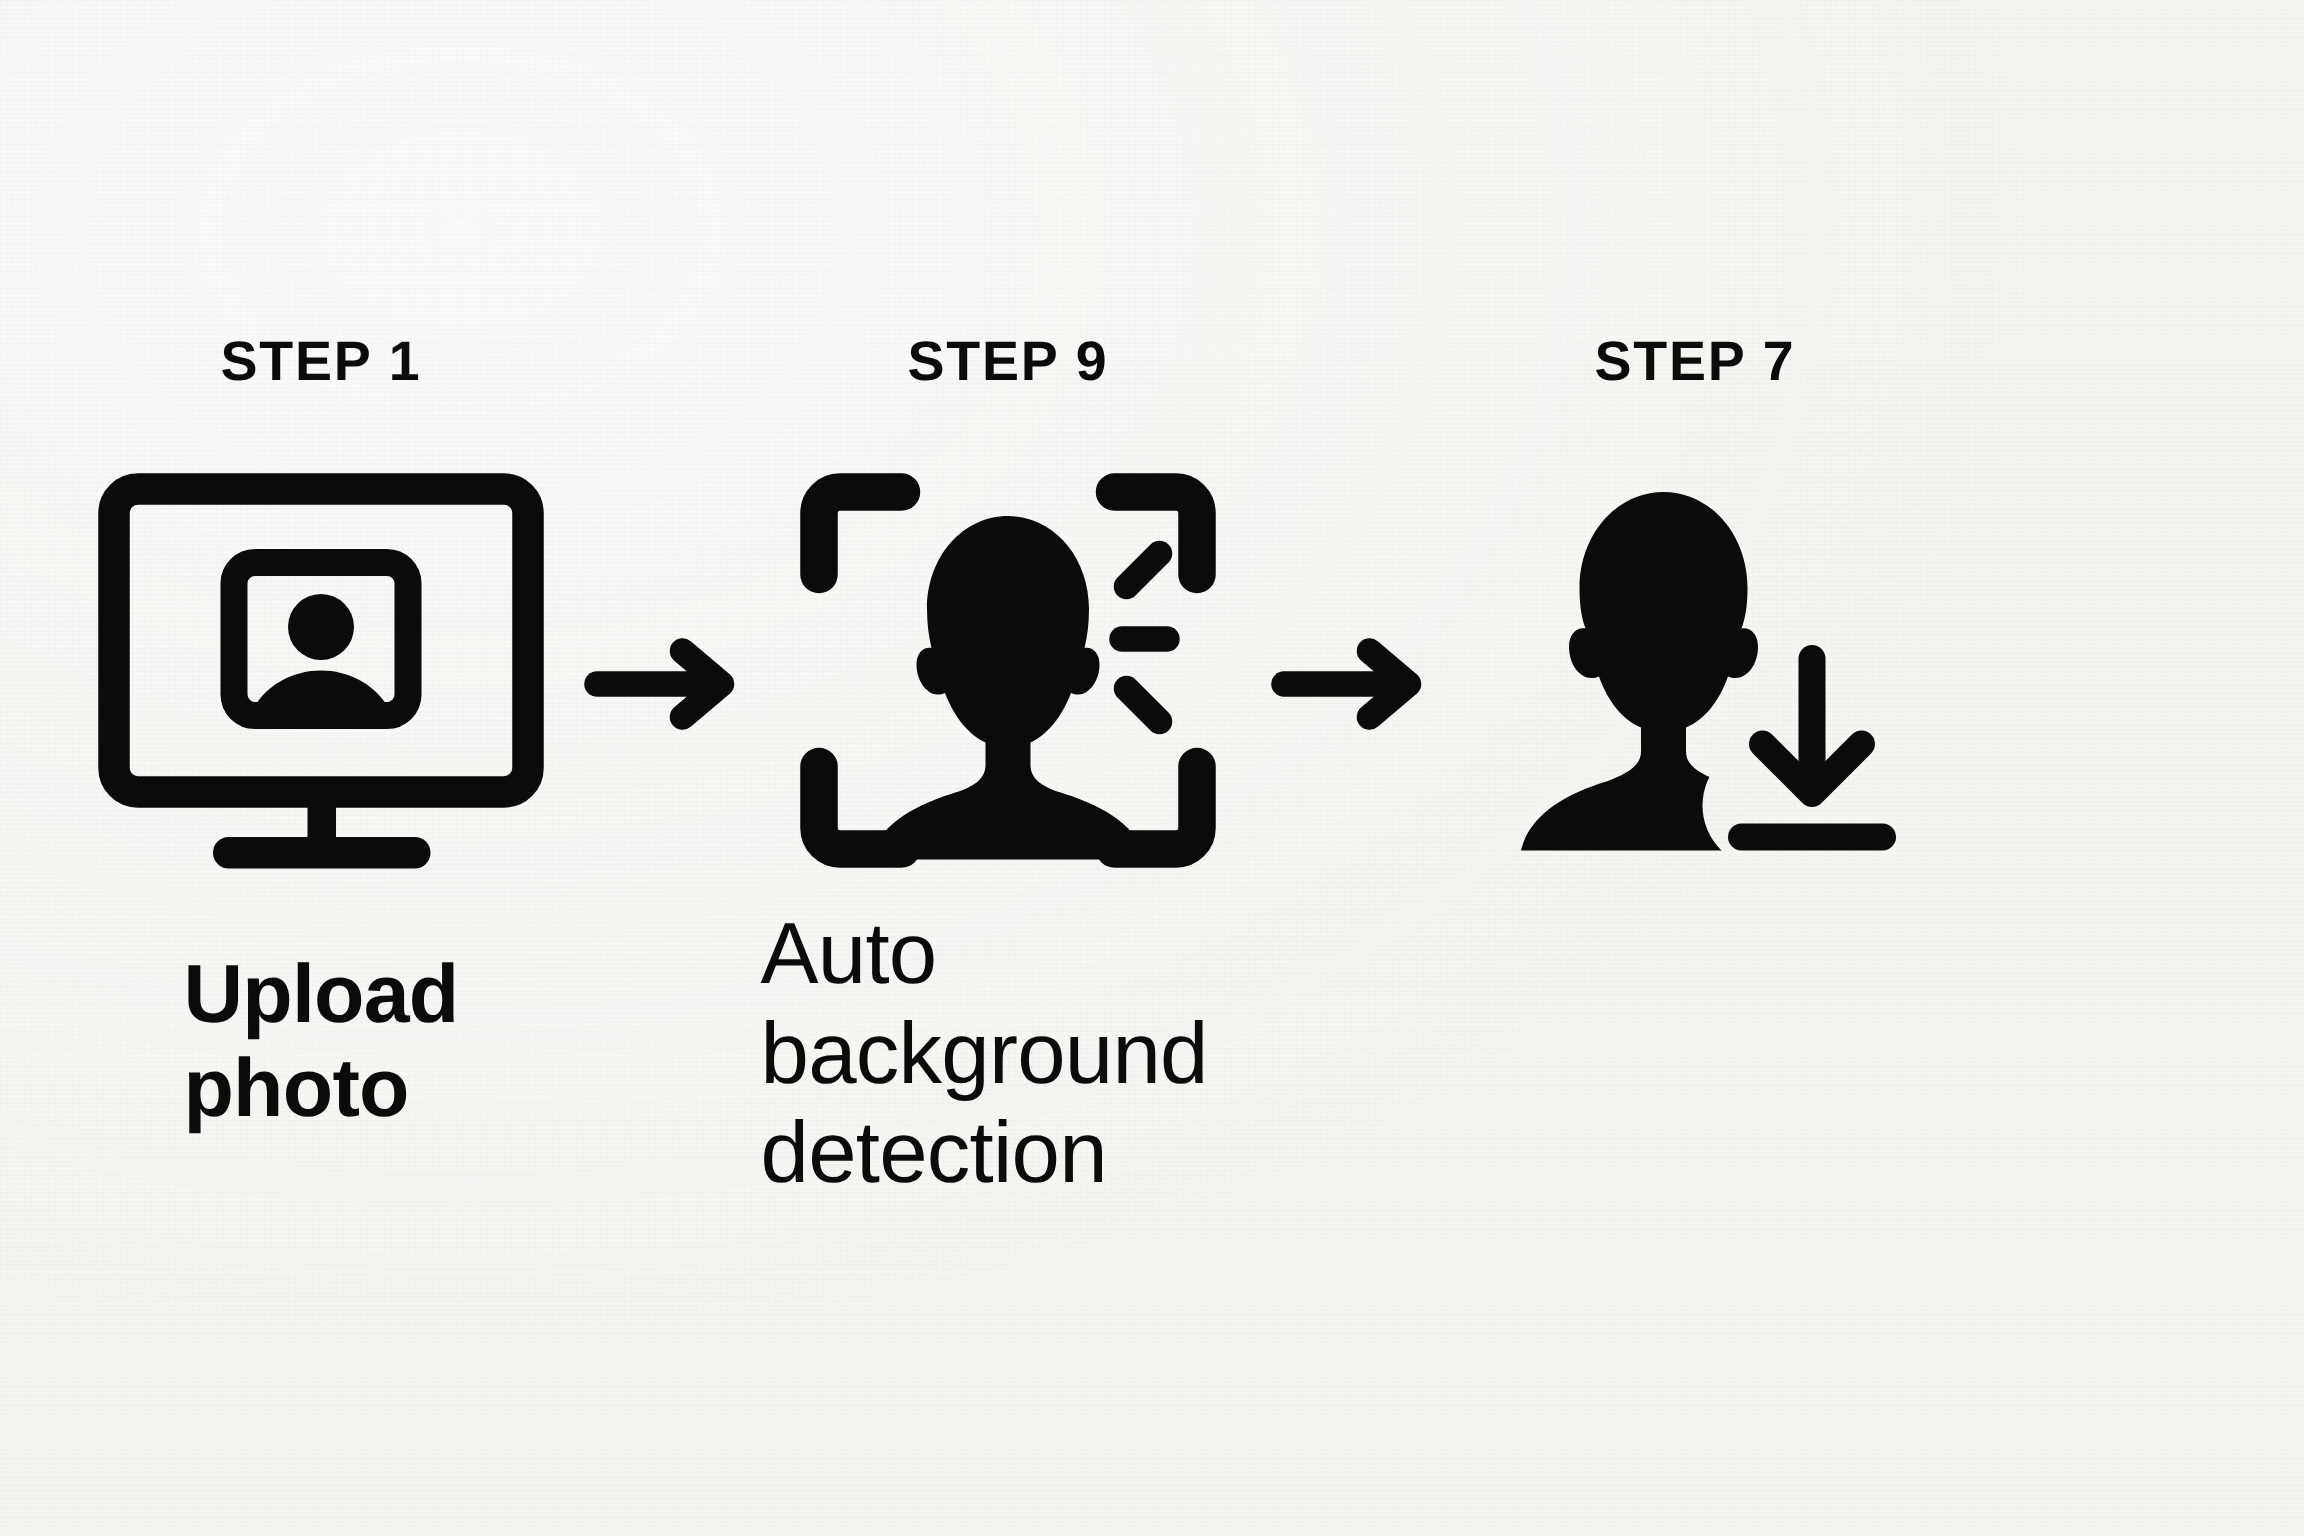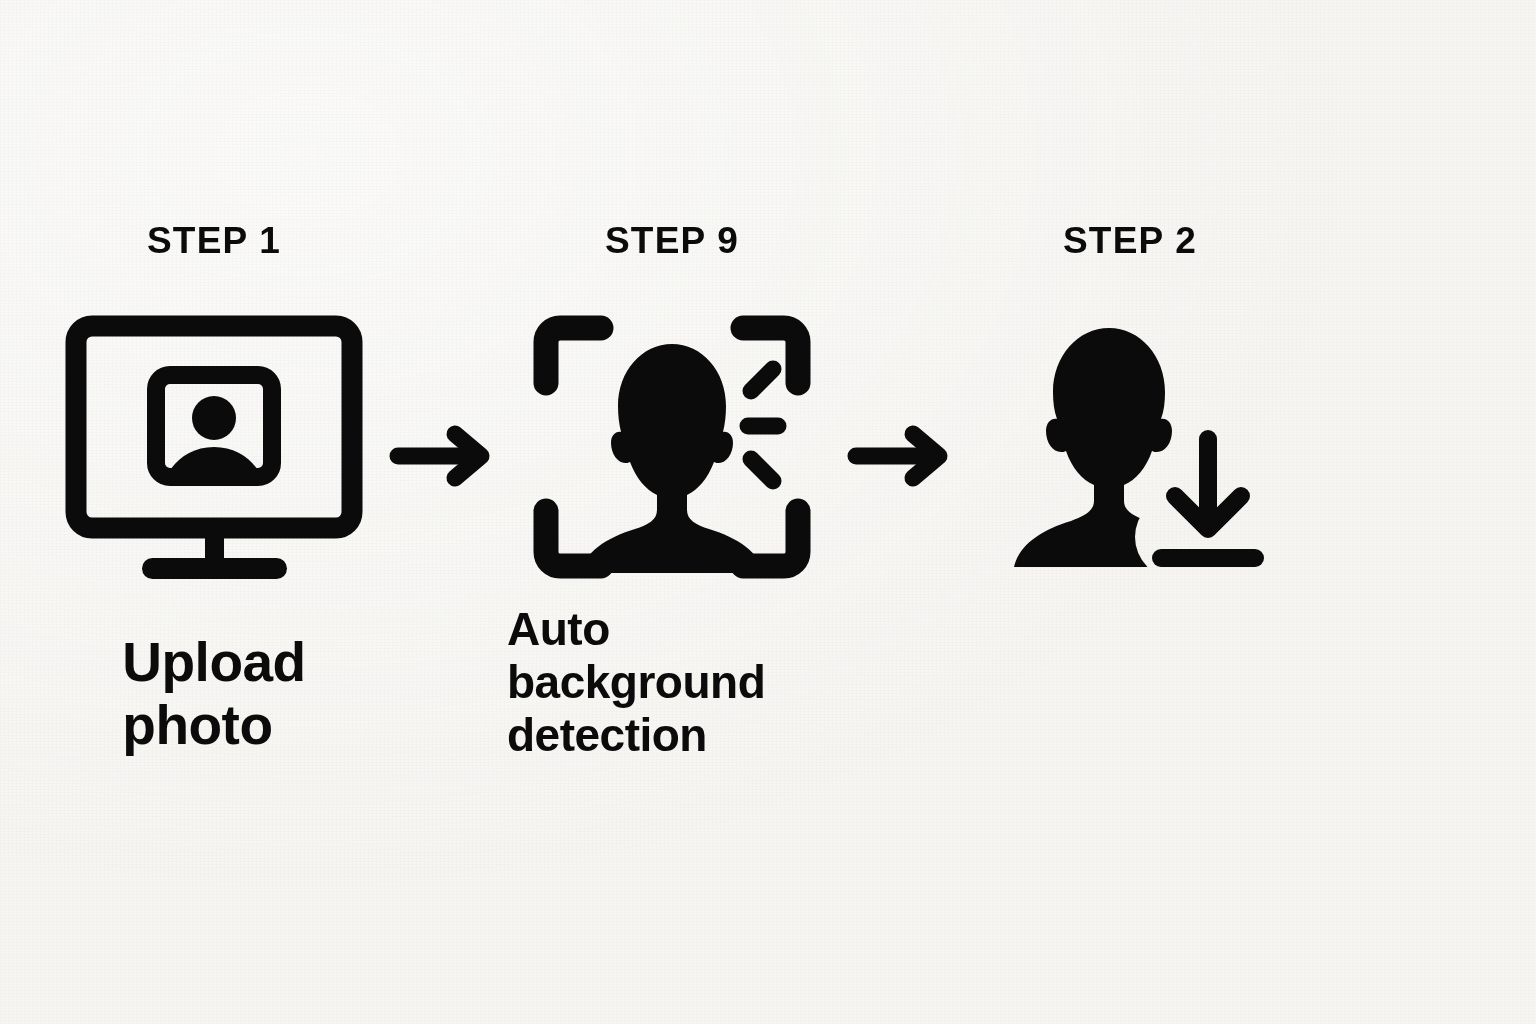--- a/index.html
+++ b/index.html
@@ -69,21 +69,21 @@
   .icon-box svg { display: block; }
 
   .caption {
     margin-top: 40px;
     text-align: left;
     color: #0b0b0b;
     line-height: 1.15;
     white-space: pre-line;
   }
   .caption.bold { font-size: 55px; font-weight: bold; letter-spacing: -0.5px; }
-  .caption.regular { font-size: 46px; font-weight: bold; letter-spacing: -0.5px; margin-top: 12px; }
+  .caption.regular { font-size: 58px; font-weight: normal; letter-spacing: -0.5px; margin-top: 12px; }
 
   .arrow-col {
     width: 128px;
     display: flex;
     align-items: flex-start;
     justify-content: center;
     padding-top: 421px;
     box-sizing: border-box;
   }
 </style>
@@ -161,21 +161,21 @@
   <div class="arrow-col">
     <svg width="112" height="70" viewBox="0 0 112 70" fill="none" xmlns="http://www.w3.org/2000/svg" aria-hidden="true">
       <g>
         <line x1="11" y1="35" x2="88" y2="35" stroke="#0b0b0b" stroke-width="17" stroke-linecap="round"></line>
         <polyline points="68,13 94,35 68,57" stroke="#0b0b0b" stroke-width="17" stroke-linecap="round" stroke-linejoin="round" fill="none"></polyline>
       </g>
     </svg>
   </div>
 
   <div class="step-col">
-    <div class="step-label">STEP 2</div>
+    <div class="step-label">STEP 7</div>
 
     <div class="icon-box">
       <svg width="278" height="272" viewBox="0 0 278 272" fill="none" xmlns="http://www.w3.org/2000/svg" aria-hidden="true">
         <defs>
 
           <mask id="s3-cut" maskUnits="userSpaceOnUse" x="0" y="0" width="278" height="272">
             <rect x="0" y="0" width="278" height="272" fill="#ffffff"></rect>
             <circle cx="186" cy="222" r="42" fill="#000000"></circle>
             <rect x="168" y="206" width="110" height="66" fill="#000000"></rect>
           </mask>

